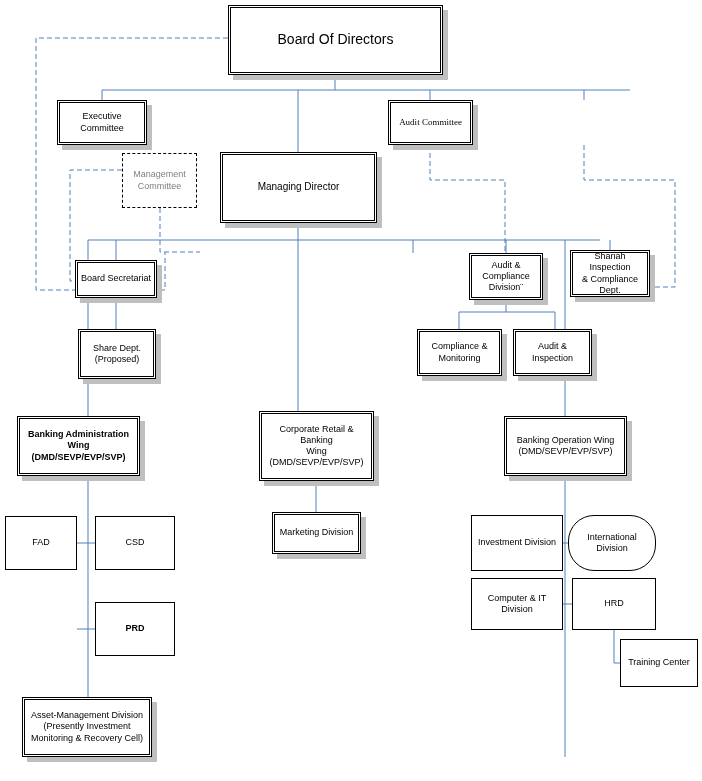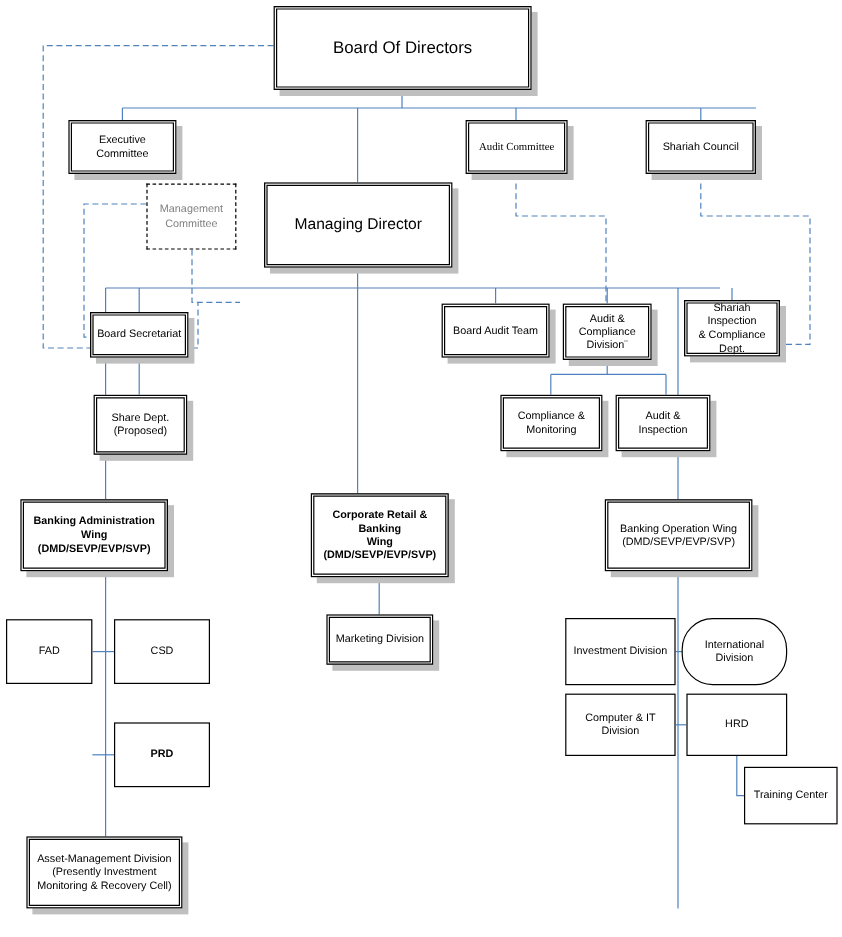--- a/index.html
+++ b/index.html
@@ -124,40 +124,34 @@
 
   <div class="node dbl shadow" style="left:57px;top:100px;width:90px;height:45px;">
       <span class="lbl">Executive
 Committee</span>
     </div>
 
   <div class="node dbl shadow" style="left:388px;top:100px;width:85px;height:45px;font-family:Liberation Serif, serif;">
       <span class="lbl">Audit Committee</span>
     </div>
 
-  <div class="node dbl shadow" style="left:538px;top:100px;width:92px;height:45px;">
-      <span class="lbl">Shariah Council</span>
-    </div>
 
   <div class="node dashed" style="left:122px;top:153px;width:75px;height:55px;color:#808080;">
       <span class="lbl">Management
 Committee</span>
     </div>
 
-  <div class="node dbl shadow" style="left:220px;top:152px;width:157px;height:71px;font-size:13px;">
+  <div class="node dbl shadow" style="left:220px;top:152px;width:157px;height:71px;font-size:10px;">
       <span class="lbl">Managing Director</span>
     </div>
 
   <div class="node dbl shadow" style="left:75px;top:260px;width:82px;height:38px;">
       <span class="lbl">Board Secretariat</span>
     </div>
 
-  <div class="node dbl shadow" style="left:368px;top:253px;width:90px;height:45px;">
-      <span class="lbl">Board Audit Team</span>
-    </div>
 
   <div class="node dbl shadow" style="left:469px;top:253px;width:74px;height:47px;">
       <span class="lbl">Audit &amp;
 Compliance
 Division¨</span>
     </div>
 
   <div class="node dbl shadow" style="left:570px;top:250px;width:80px;height:47px;">
       <span class="lbl">Shariah Inspection
 &amp; Compliance
@@ -176,21 +170,21 @@
 
   <div class="node dbl shadow" style="left:513px;top:329px;width:79px;height:47px;">
       <span class="lbl">Audit &amp; Inspection</span>
     </div>
 
   <div class="node dbl shadow" style="left:17px;top:416px;width:123px;height:60px;font-weight:bold;">
       <span class="lbl">Banking Administration Wing
 (DMD/SEVP/EVP/SVP)</span>
     </div>
 
-  <div class="node dbl shadow" style="left:259px;top:411px;width:115px;height:70px;font-weight:bold;">
+  <div class="node dbl shadow" style="left:259px;top:411px;width:115px;height:70px;">
       <span class="lbl">Corporate Retail &amp; Banking
 Wing
 (DMD/SEVP/EVP/SVP)</span>
     </div>
 
   <div class="node dbl shadow" style="left:504px;top:416px;width:123px;height:60px;">
       <span class="lbl">Banking Operation Wing
 (DMD/SEVP/EVP/SVP)</span>
     </div>
 

